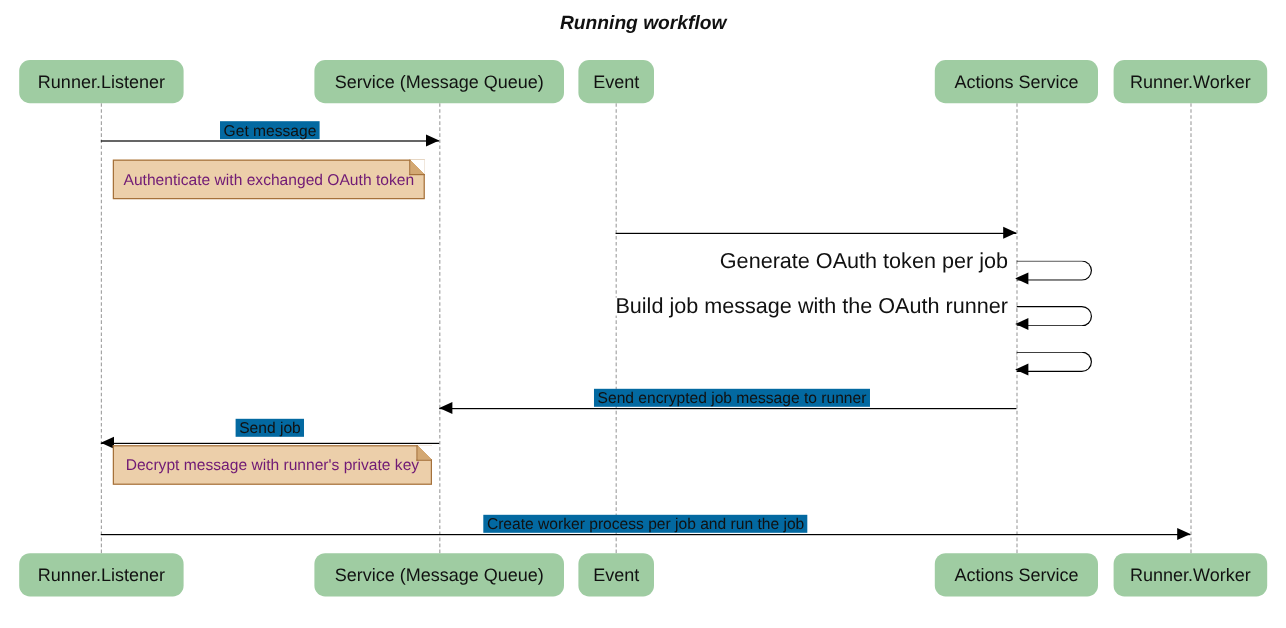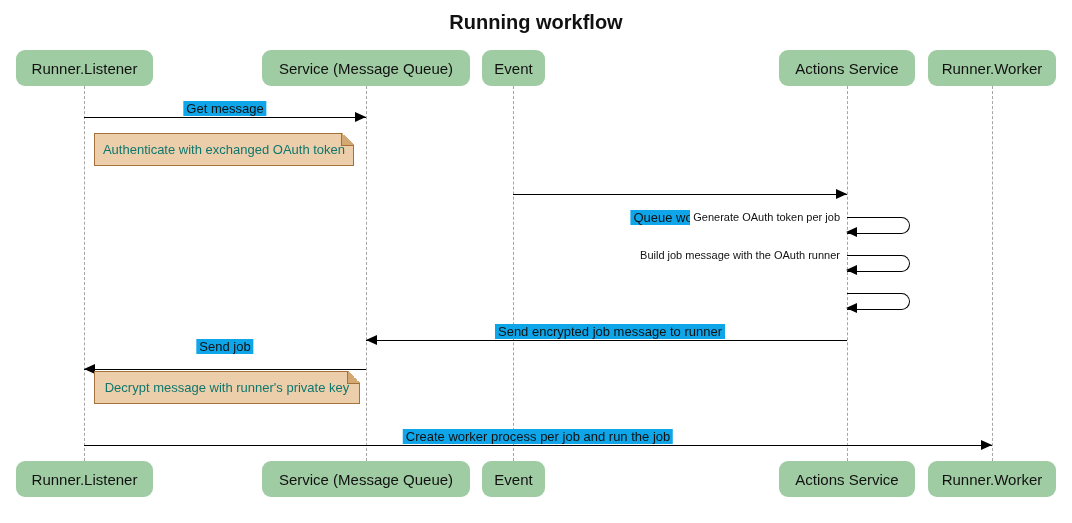--- a/index.html
+++ b/index.html
@@ -2,21 +2,21 @@
 <html style="--actor-fill: #9FCCA2; --note-fill: #ECCFAA; --note-border: #A5713B; --lifeline: #A5A5A5; --line: #000000;"><head>
 <meta charset="utf-8">
 <style>
   html,body { margin:0; padding:0; background:#ffffff; }
   #diagram {
     position:relative; width:1072px; height:523px; background:#ffffff;
     font-family:"Liberation Sans", sans-serif; color:#111; overflow:hidden;
   }
   .title {
     position:absolute; top:11px; left:0; width:100%;
-    text-align:center; font-size:20px; font-weight:bold;
+    text-align:center; font-size:16px; font-weight:bold;font-style:italic;
   }
   .lifeline {
     position:absolute; top:86px; height:375px; width:0;
     border-left:1px dashed var(--lifeline, #a5a5a5);
   }
   .actor {
     position:absolute; height:36px; border-radius:9px;
     background:var(--actor-fill, #9fcca2);
     display:flex; align-items:center; justify-content:center;
     font-size:15px; color:#111;
@@ -33,31 +33,31 @@
     border-right:11px solid var(--line, #000);
   }
   .loop {
     position:absolute; width:62px; height:15px;
     border:1.5px solid var(--line, #000); border-left:none;
     border-radius:0 10px 10px 0;
   }
   .mlabel {
     position:absolute; transform:translateX(-50%);
     white-space:nowrap; font-size:13px; line-height:15px;
-    background:#0ea5e9; padding:0 3px;
+    background:#0369a1; padding:0 3px;
   }
   .self-label {
-    position:absolute; white-space:nowrap; font-size:11px; line-height:15px;
+    position:absolute; white-space:nowrap; font-size:18px; line-height:15px;
     background:#ffffff; padding:0 3px; text-align:right;
   }
   .note {
     position:absolute; background:var(--note-fill, #eccfaa);
     border:1px solid var(--note-border, #a5713b);
     display:flex; align-items:center; justify-content:center;
-    font-size:13px; color:#0f766e;
+    font-size:13px; color:#701a75;
   }
   .fold {
     position:absolute; top:-1px; right:-1px; width:12px; height:12px;
     border-left:1px solid var(--note-border, #a5713b);
     border-bottom:1px solid var(--note-border, #a5713b);
     background:linear-gradient(225deg, #ffffff 0 50%, #d3a873 50% 100%);
   }
 </style>
 </head>
 <body>
@@ -109,21 +109,21 @@
   <div class="loop" style="left:847px; top:255px;"></div>
   <div class="head-l" style="left:846px; top:265px;"></div>
 
   <div class="loop" style="left:847px; top:293px;"></div>
   <div class="head-l" style="left:846px; top:303px;"></div>
 
   <div class="mlabel" style="left:610px; top:324px;">Send encrypted job message to runner</div>
   <div class="mline" style="left:366px; top:340px; width:481px;"></div>
   <div class="head-l" style="left:366px; top:335px;"></div>
 
-  <div class="mlabel" style="left:225px; top:339px;">Send job</div>
+  <div class="mlabel" style="left:225px; top:349px;">Send job</div>
   <div class="mline" style="left:84px; top:369px; width:282px;"></div>
   <div class="head-l" style="left:84px; top:364px;"></div>
 
   <div class="note" style="left:94px; top:371px; width:264px; height:31px;">
     <span>Decrypt message with runner's private key</span>
     <span class="fold"></span>
   </div>
 
   <div class="mlabel" style="left:538px; top:429px;">Create worker process per job and run the job</div>
   <div class="mline" style="left:84px; top:445px; width:908px;"></div>

